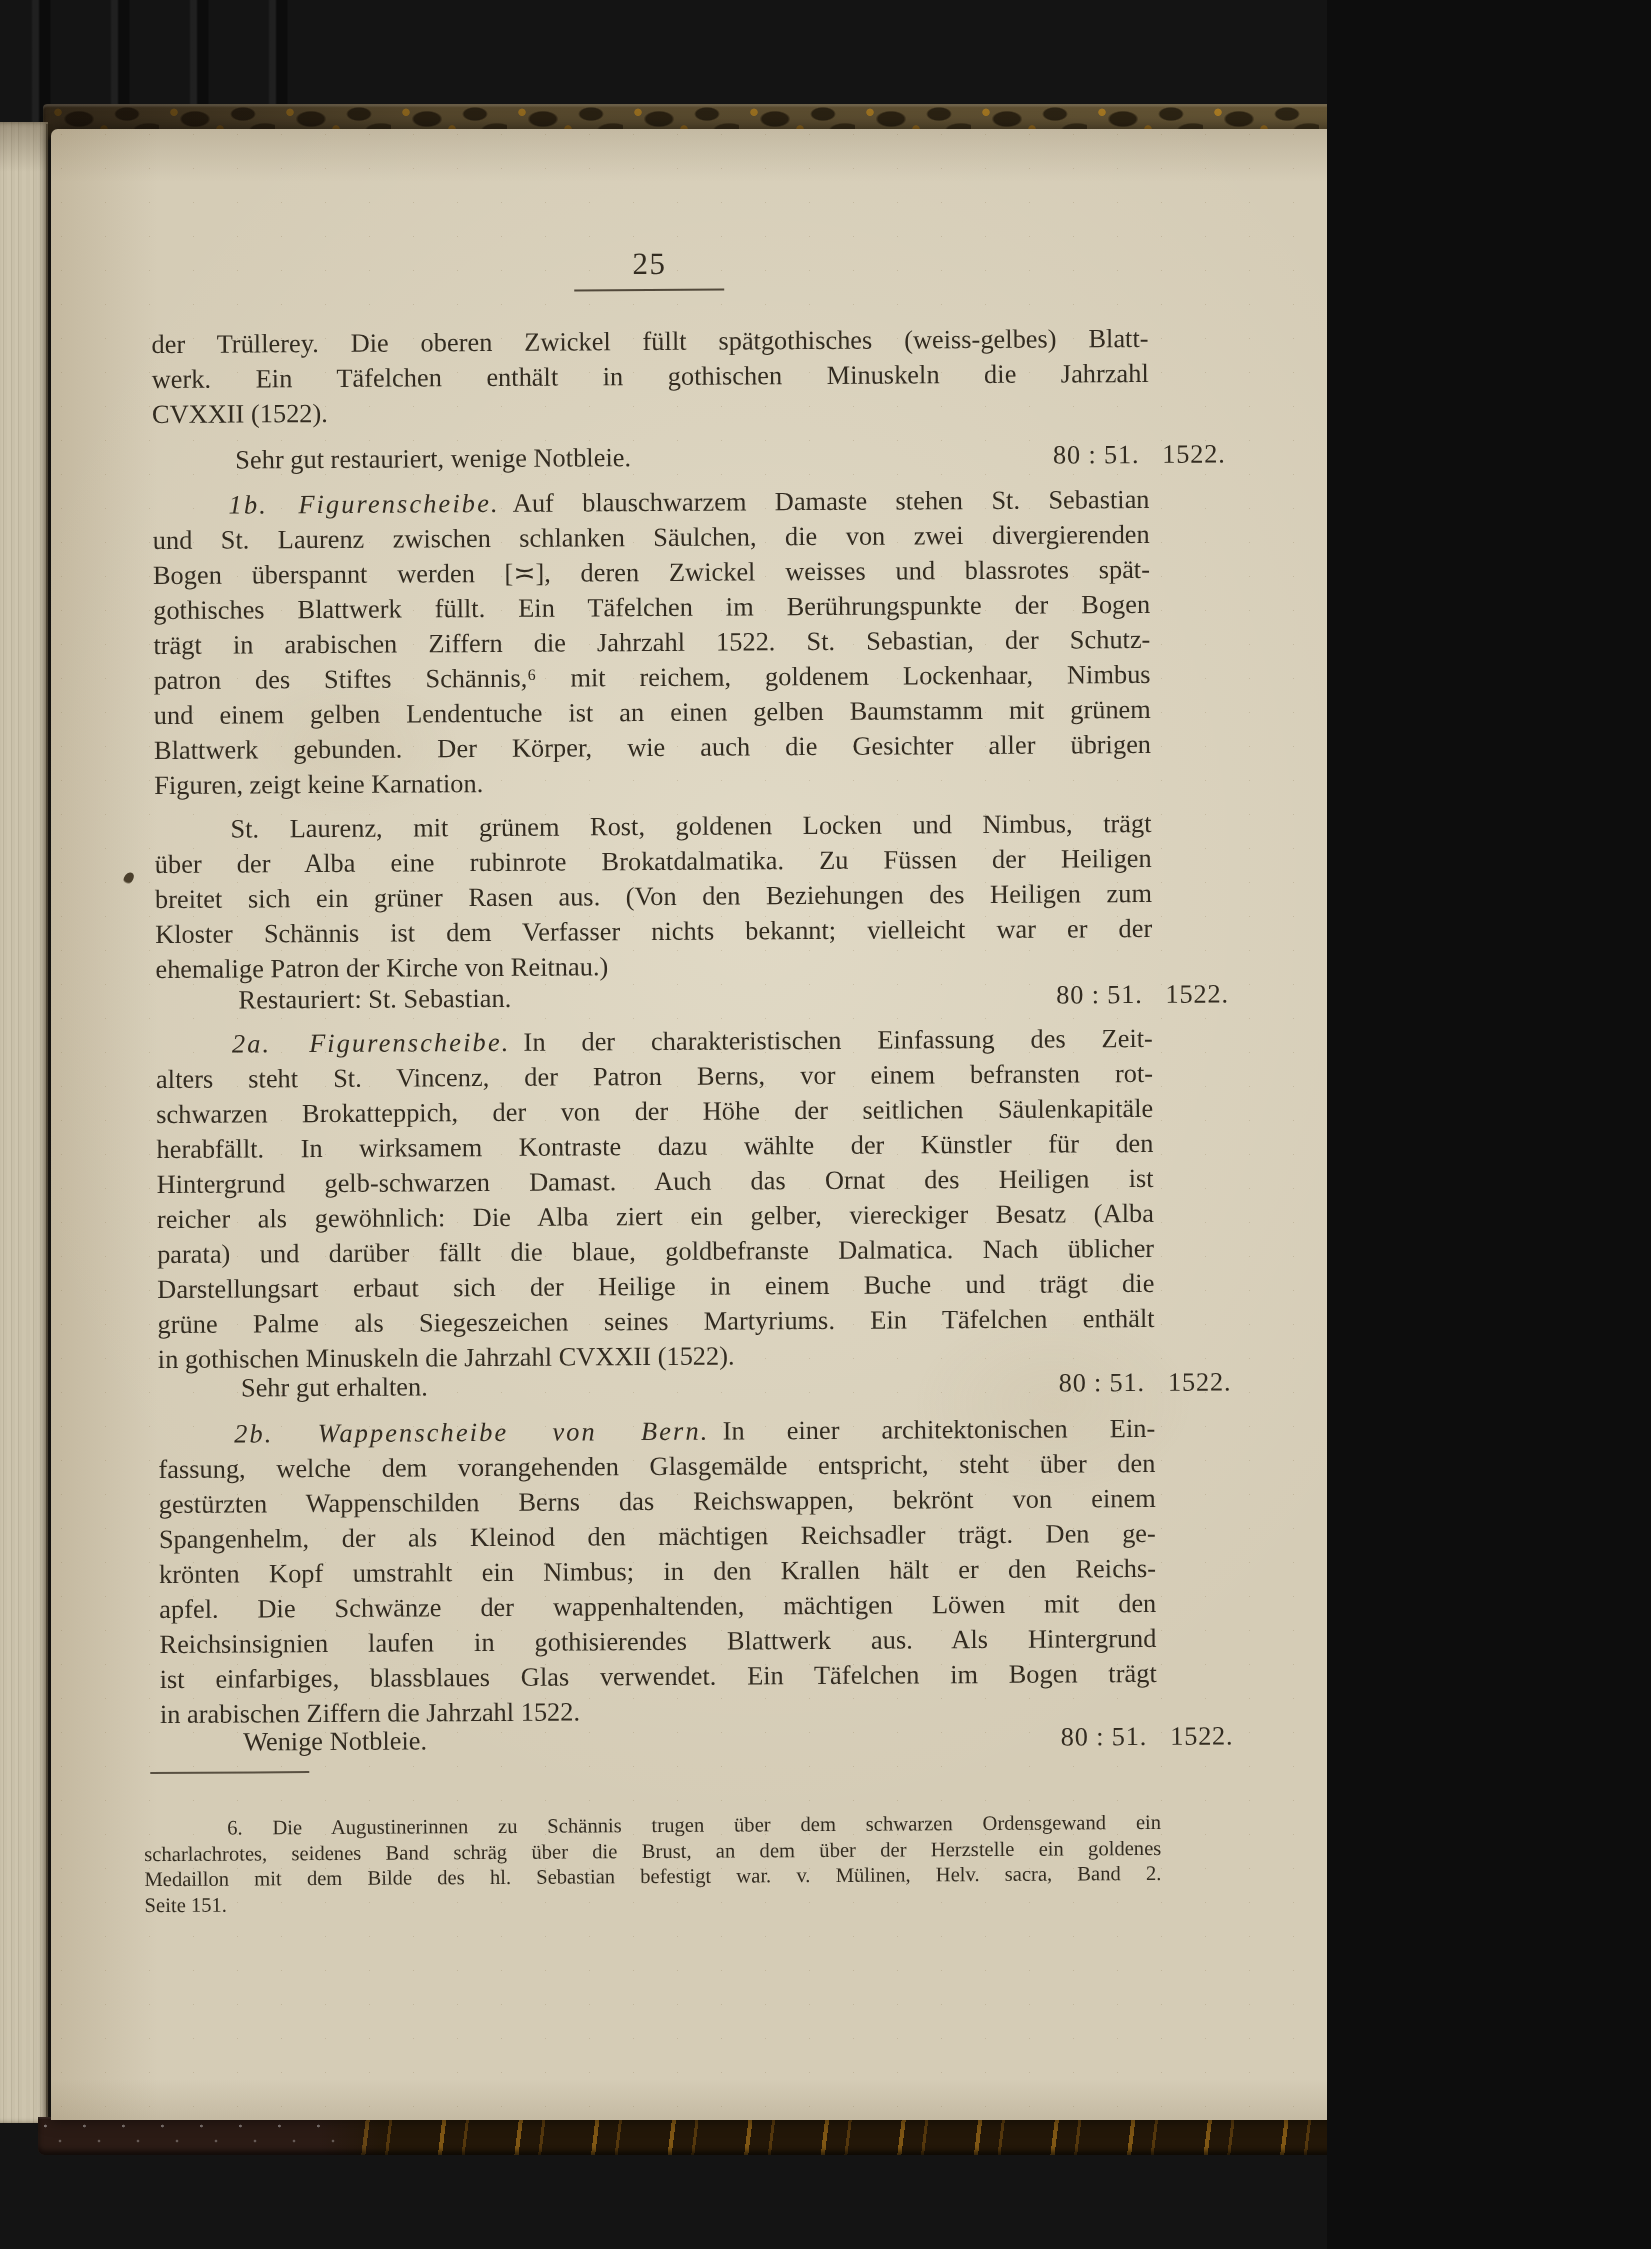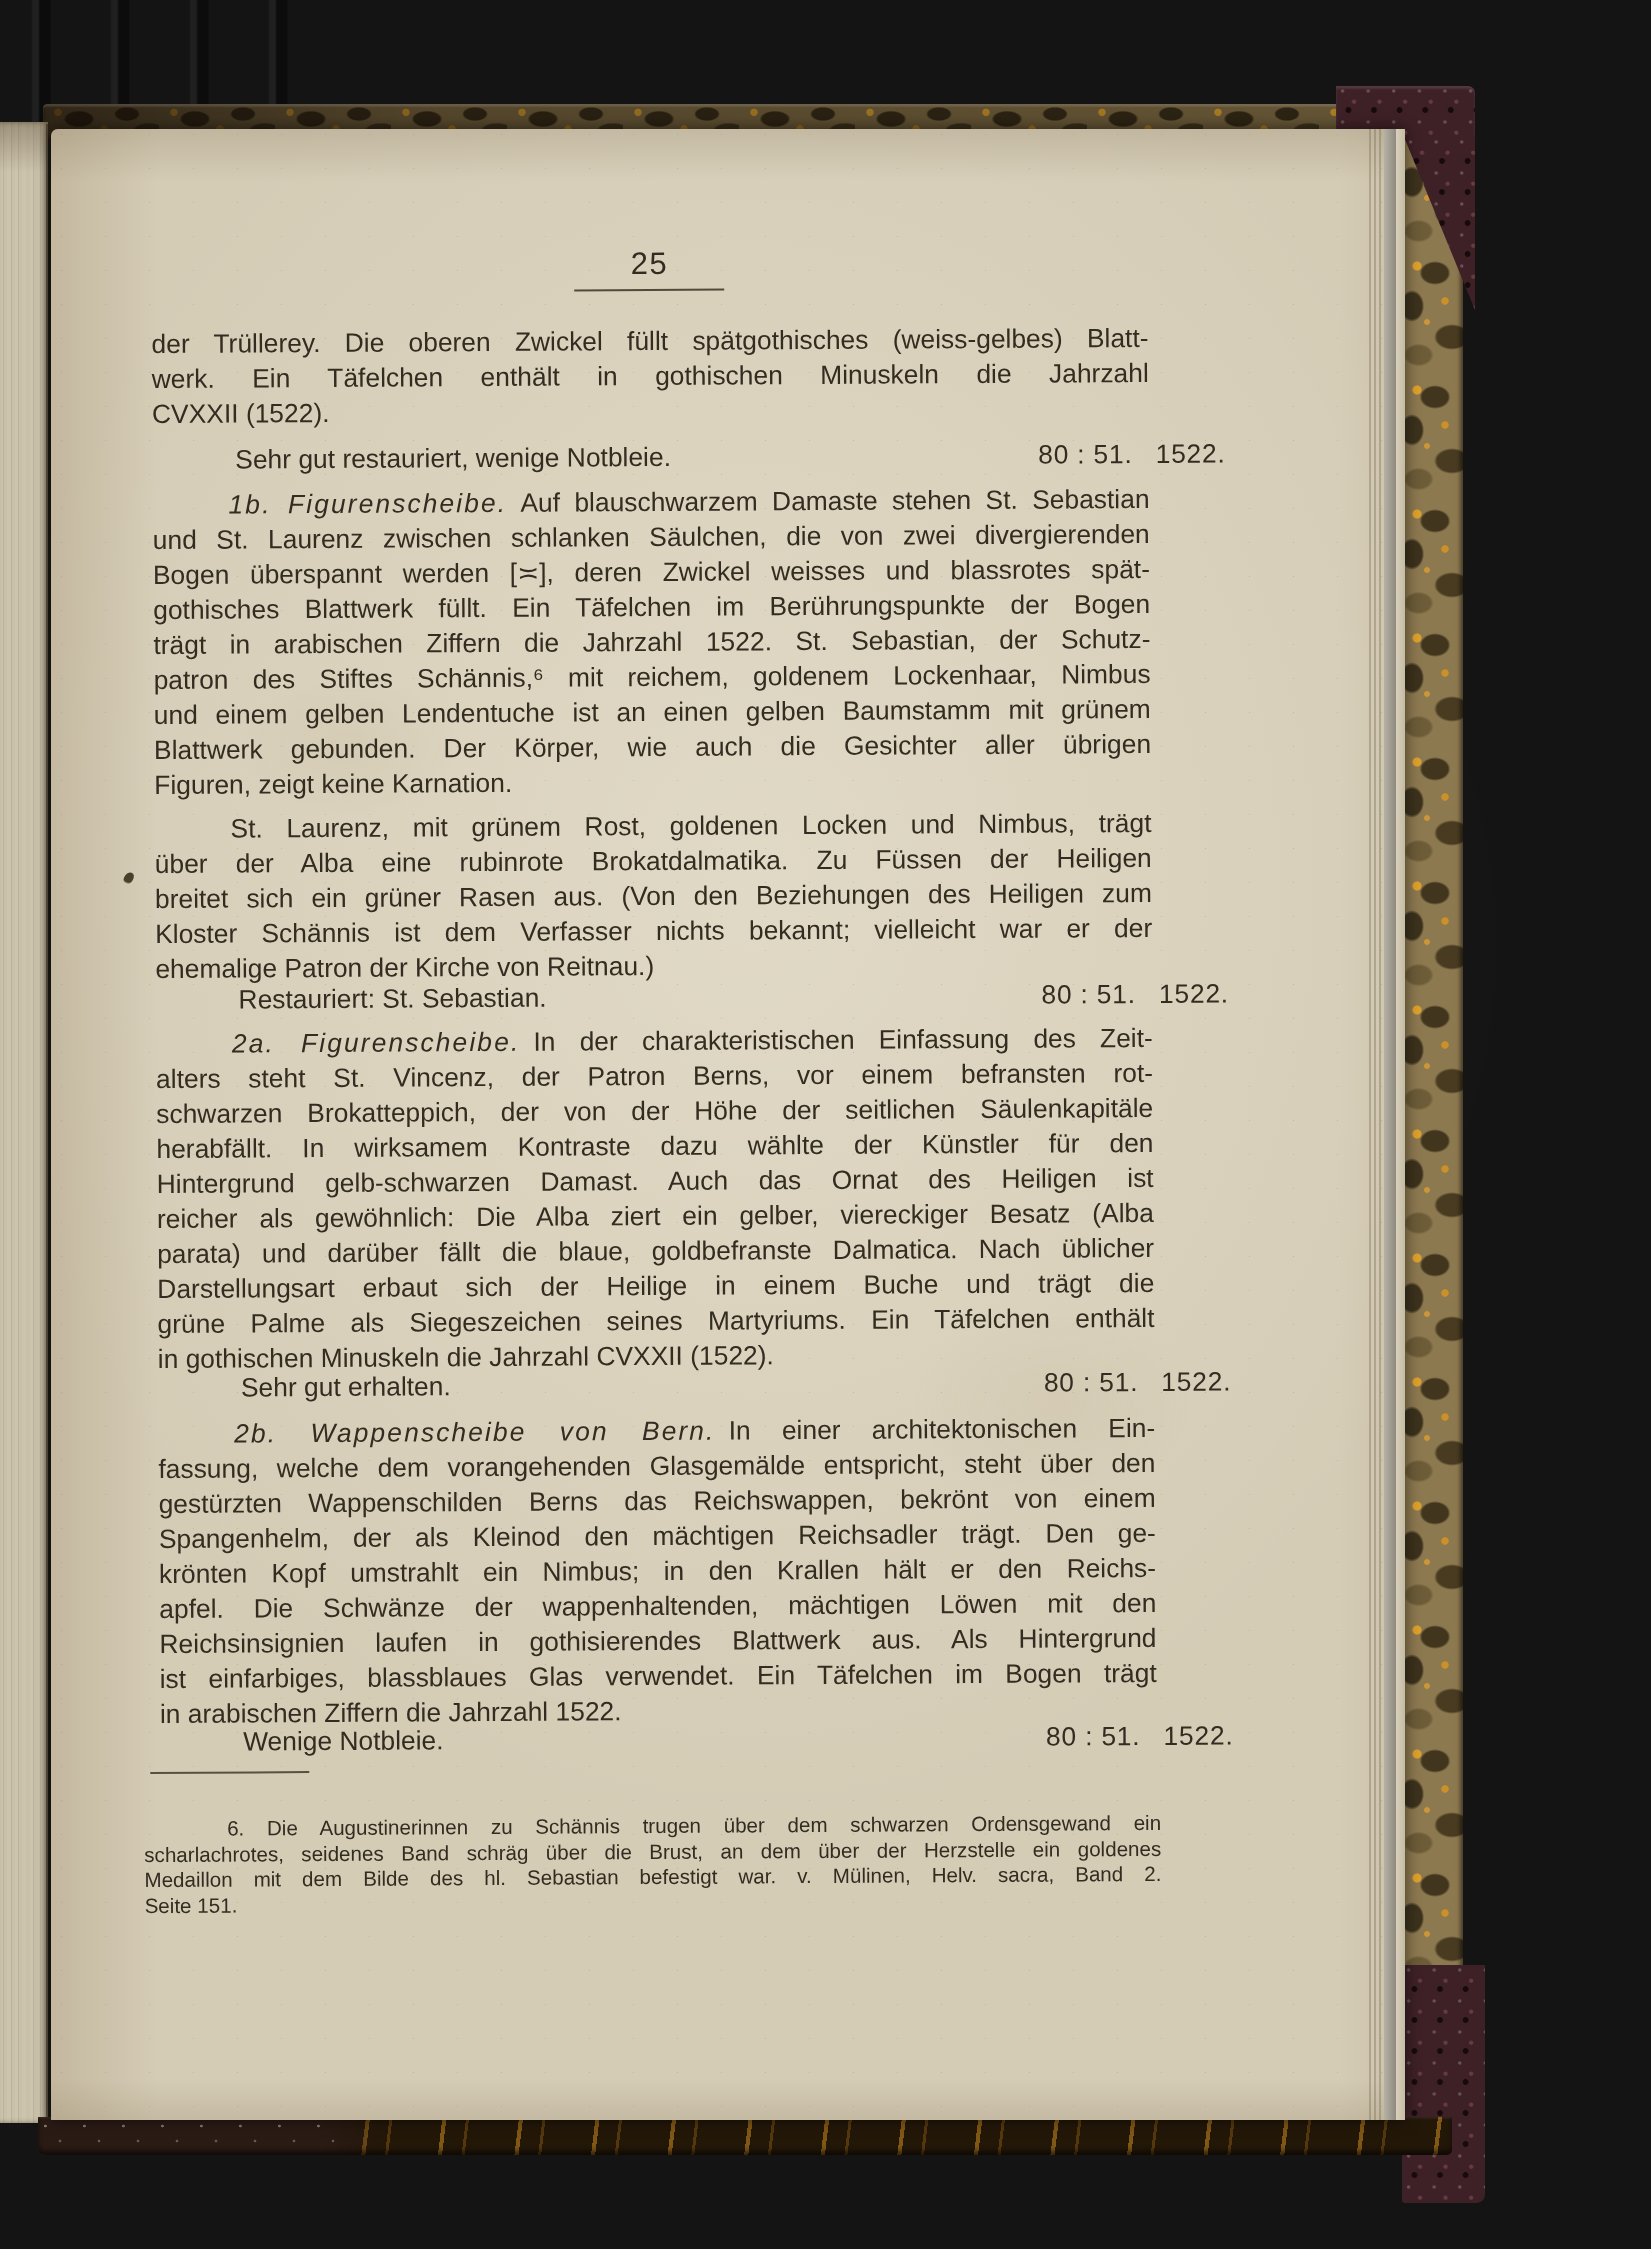--- a/index.html
+++ b/index.html
@@ -1,21 +1,21 @@
 <!DOCTYPE html>
 <html style="font-size:13.2px"><head>
 <meta charset="utf-8">
 <style>
   html,body{margin:0;padding:0;background:#0d0d0d;}
   .stage{
-    position:relative;width:1651px;height:2250px;overflow:hidden;
+    position:relative;width:1327px;height:2250px;overflow:hidden;
     background:
       radial-gradient(1321px 1073px at 38% 42%, rgba(255,255,255,0.035), transparent 70%),
       #141414;
-    font-family:Liberation Sans, sans-serif;
+    font-family:Liberation Serif, serif;
   }
   
   .spine-ridges{
     position:absolute;left:0;top:0;width:314px;height:124px;
     background:repeating-linear-gradient(to right,
       transparent 0 31px, rgba(255,255,255,0.05) 33px 38px,
       rgba(0,0,0,0.4) 40px 50px, transparent 51px 79px);
   }
   
   .board-top{

